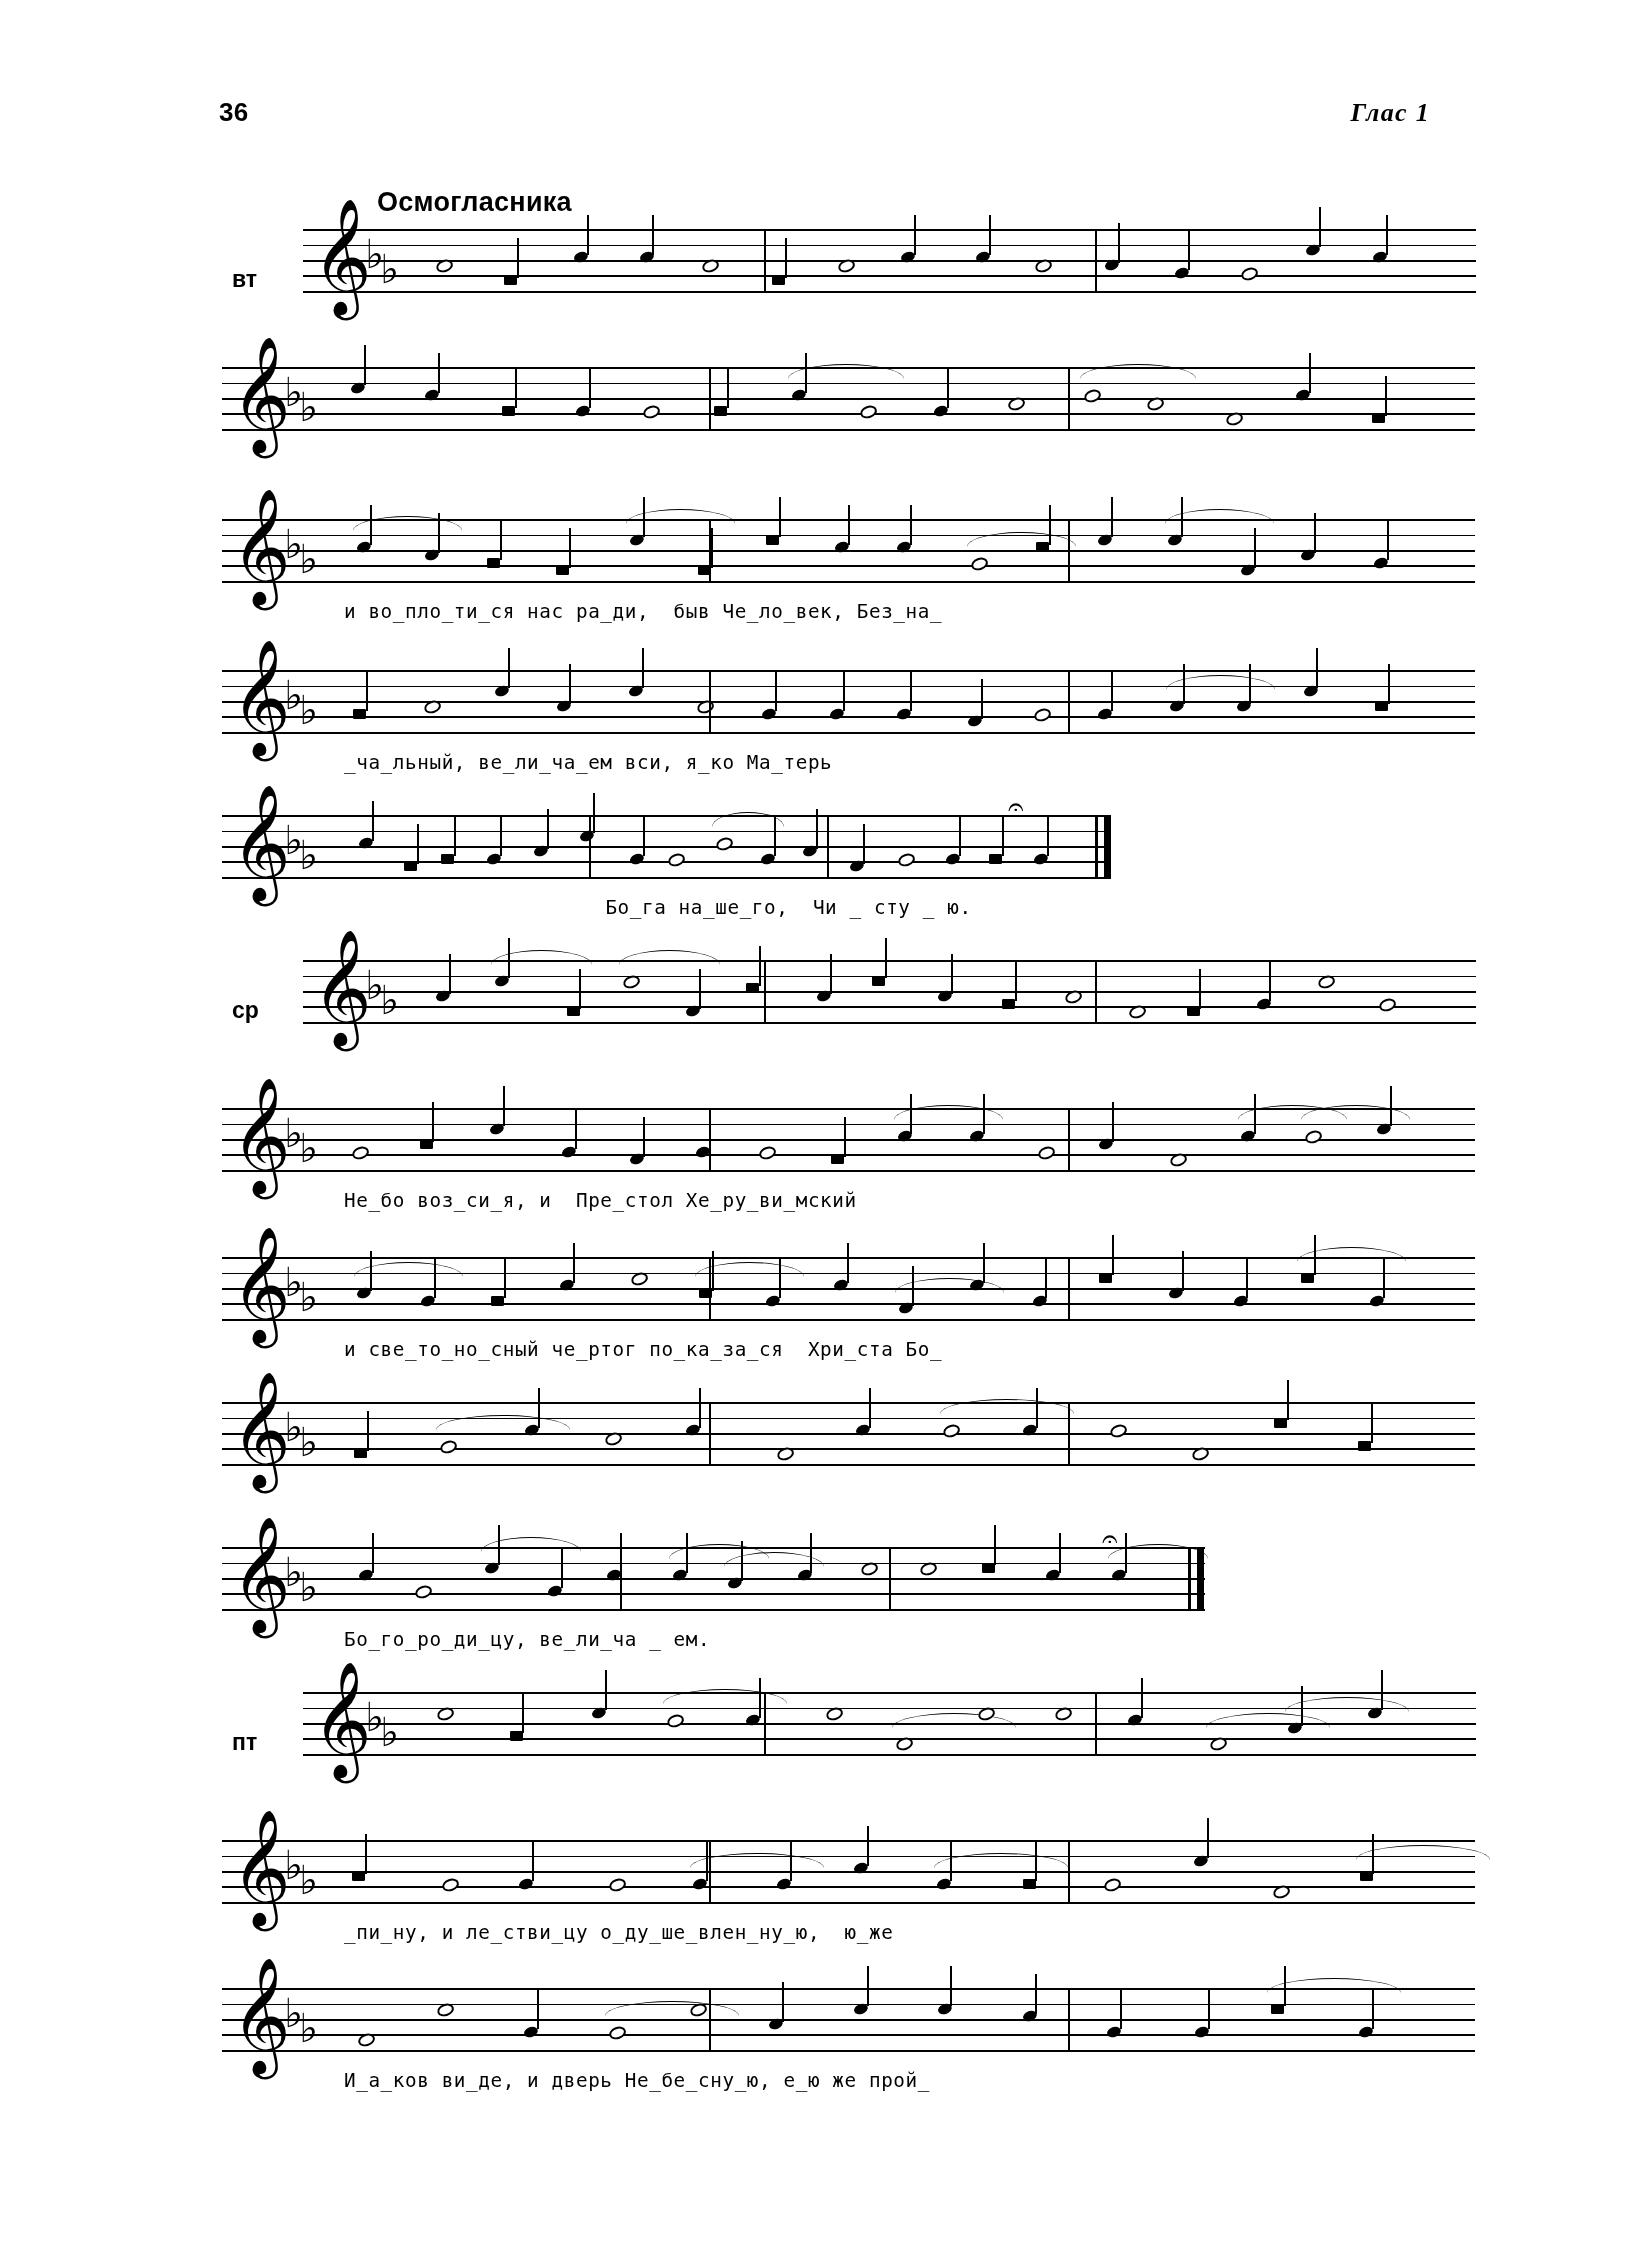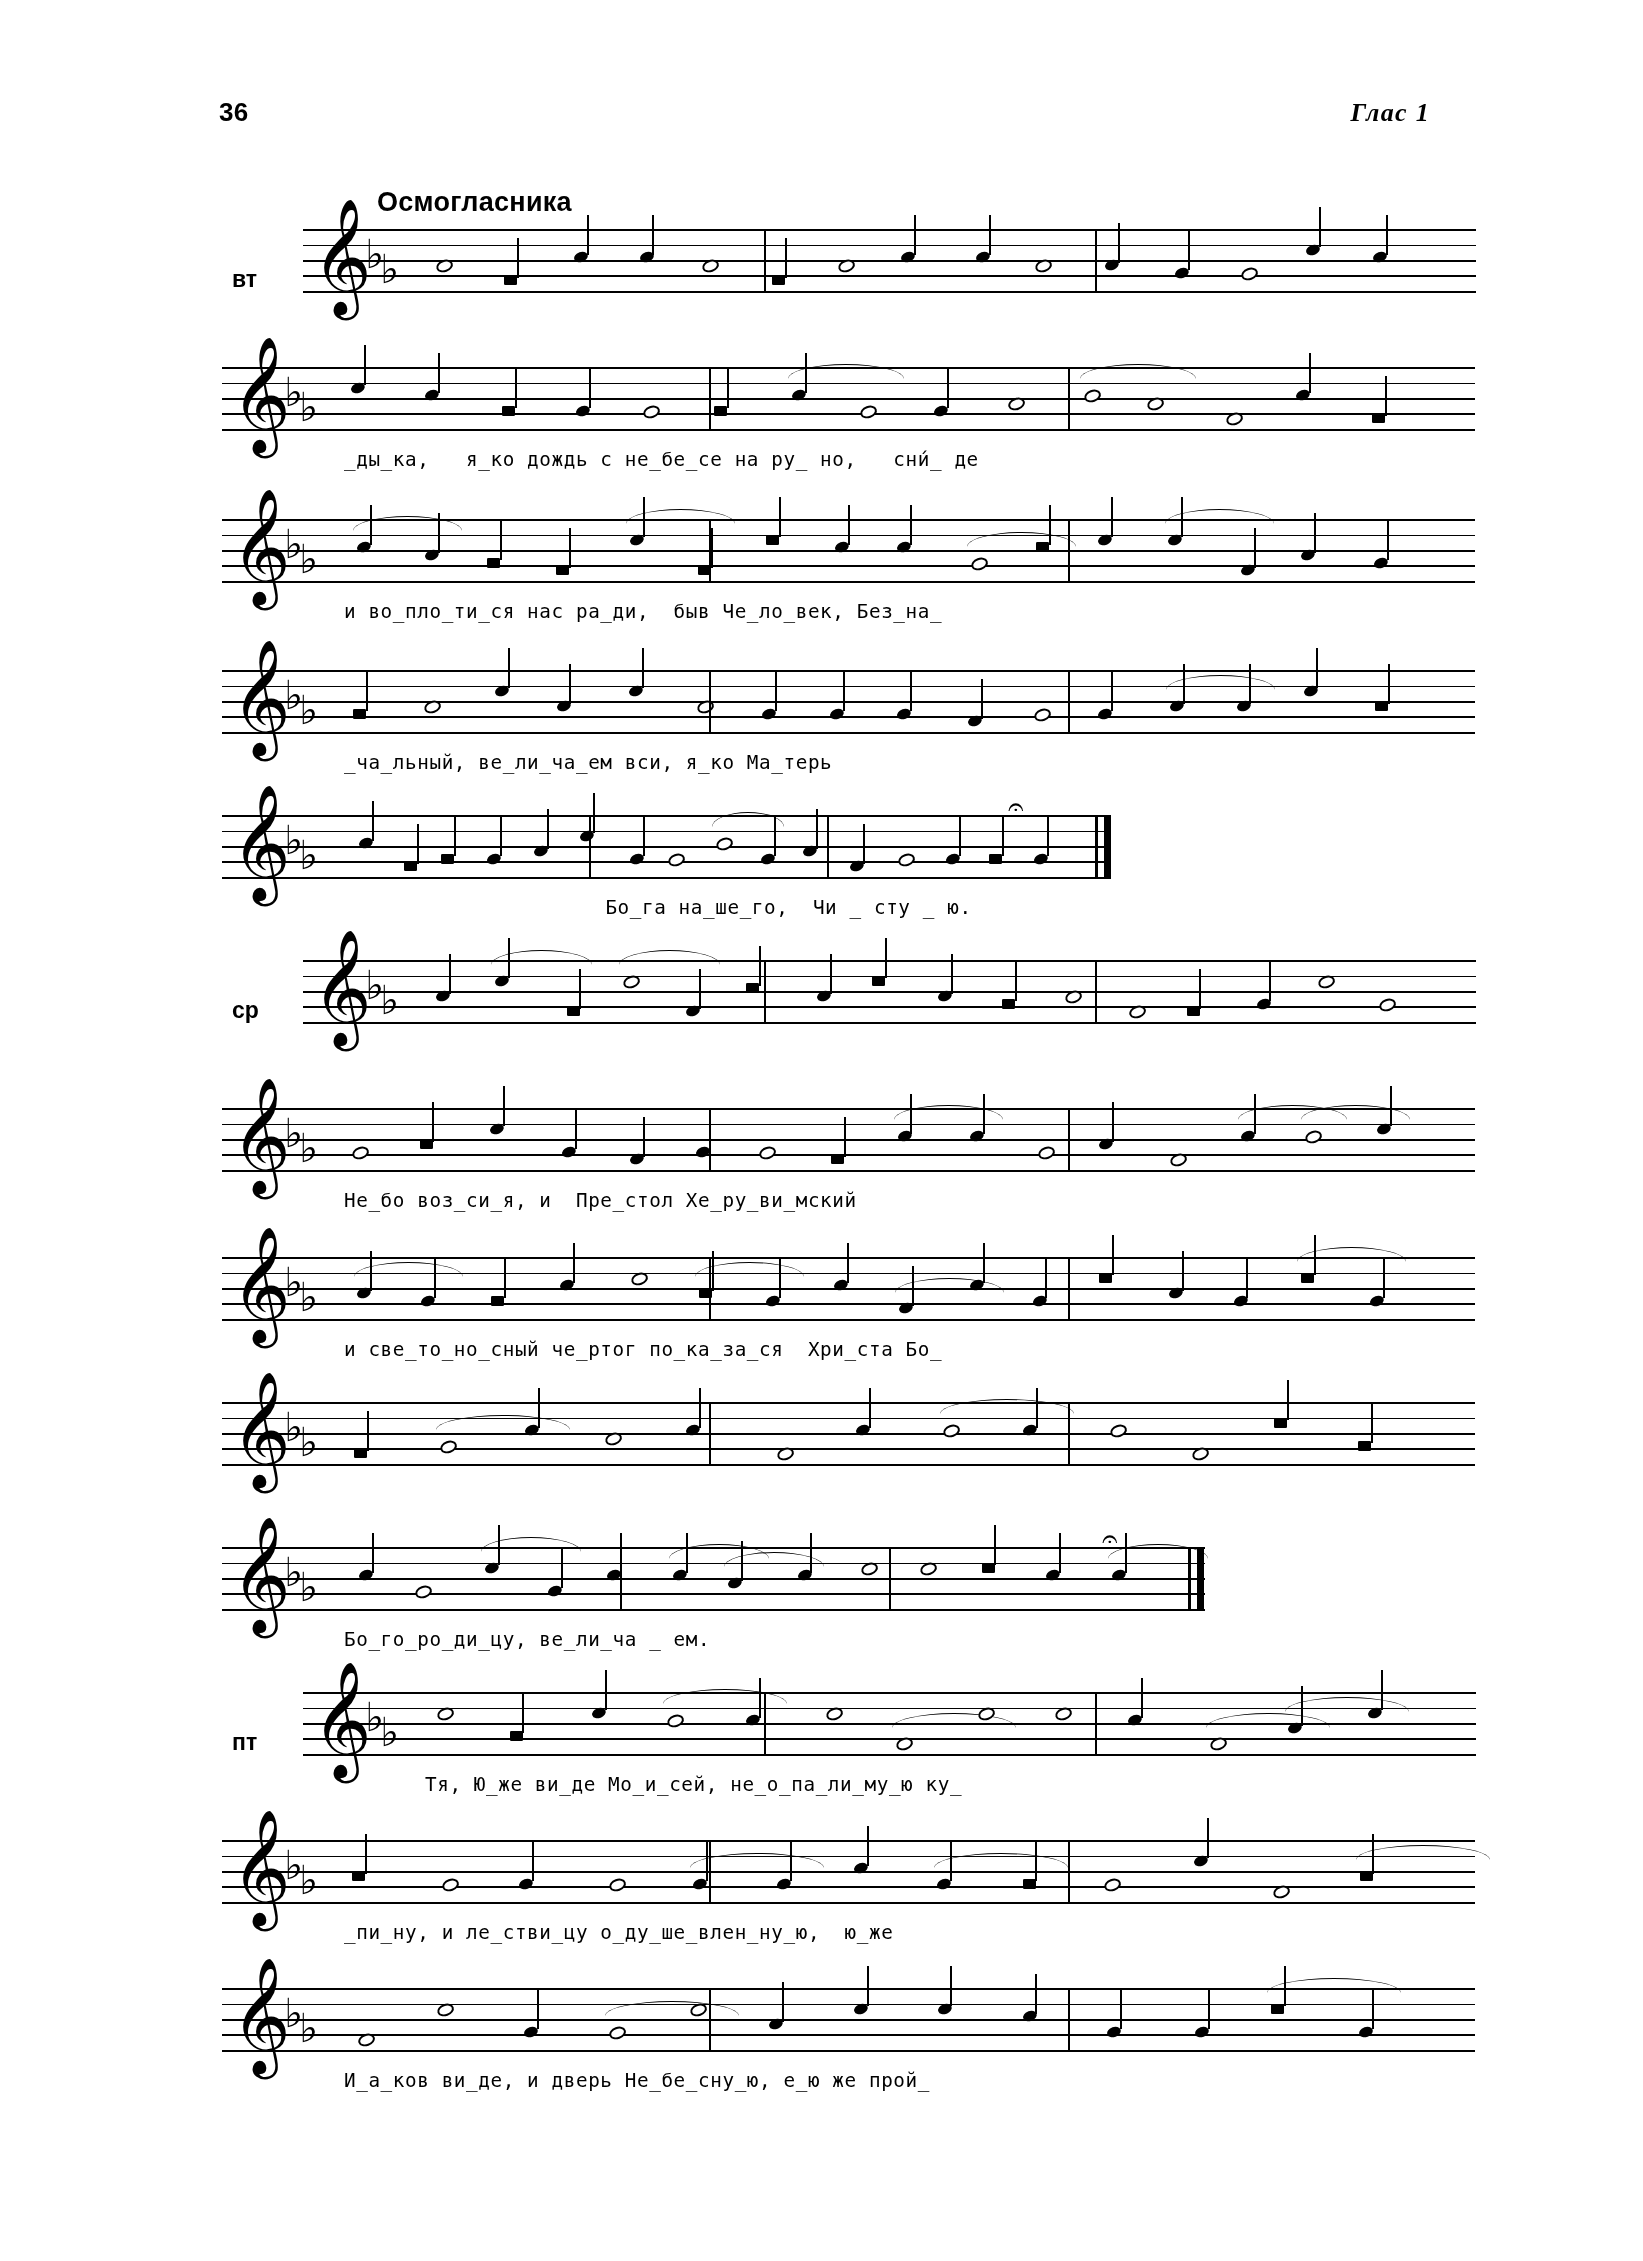--- a/index.html
+++ b/index.html
@@ -259,21 +259,20 @@
           <div class="slur" style="left: 858px; top: -2.6px; width: 116px;"></div>
           <div class="note open" style="left: 925px; top: 31px;"></div>
           <div class="note open" style="left: 1004px; top: 46px;"></div>
           <div class="note" style="left: 1074px; top: 23px;"></div>
           <div class="stem" style="left: 1087px; top: -14px;"></div>
           <div class="note square" style="left: 1150px; top: 46px;"></div>
           <div class="stem" style="left: 1163px; top: 9px;"></div>
           <div class="barline" style="left: 487px;"></div>
           <div class="barline" style="left: 846px;"></div>
         </div>
-        <div class="lyrics" style="padding-left: 122px;">_ды_ка,   я_ко дождь с не_бе_се на ру_ но,   сни́_ де</div>
       </div>
       <div class="system" style="top: 519px; left: 222px; width: 1253px;">
         <div class="staff">
           <div class="line l1"></div>
           <div class="line l2"></div>
           <div class="line l3"></div>
           <div class="line l4"></div>
           <div class="line l5"></div>
           <div class="clef">𝄞</div>
           <div class="keysig kf1">♭</div>
@@ -661,21 +660,20 @@
           <div class="note open" style="left: 907px; top: 46px;"></div>
           <div class="slur" style="left: 903px; top: 20.6px; width: 124px;"></div>
           <div class="note" style="left: 985px; top: 31px;"></div>
           <div class="stem" style="left: 998px; top: -6.4px;"></div>
           <div class="slur" style="left: 982px; top: 5.2px; width: 124px;"></div>
           <div class="note" style="left: 1065px; top: 15.5px;"></div>
           <div class="stem" style="left: 1078px; top: -22px;"></div>
           <div class="barline" style="left: 461px;"></div>
           <div class="barline" style="left: 792px;"></div>
         </div>
-        <div class="lyrics" style="padding-left: 122px;">Тя, Ю_же ви_де Мо_и_сей, не_о_па_ли_му_ю ку_</div>
       </div>
       <div class="system" style="top: 1840px; left: 222px; width: 1253px;">
         <div class="staff">
           <div class="line l1"></div>
           <div class="line l2"></div>
           <div class="line l3"></div>
           <div class="line l4"></div>
           <div class="line l5"></div>
           <div class="clef">𝄞</div>
           <div class="keysig kf1">♭</div>

